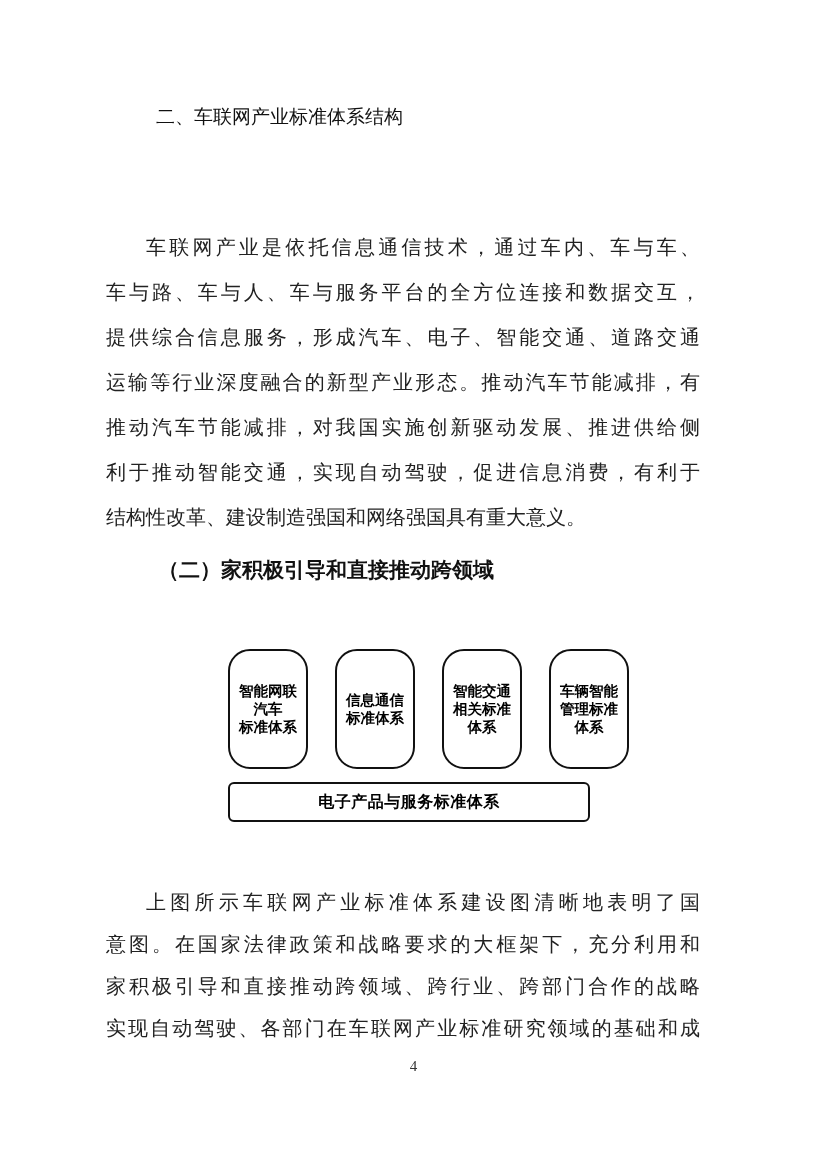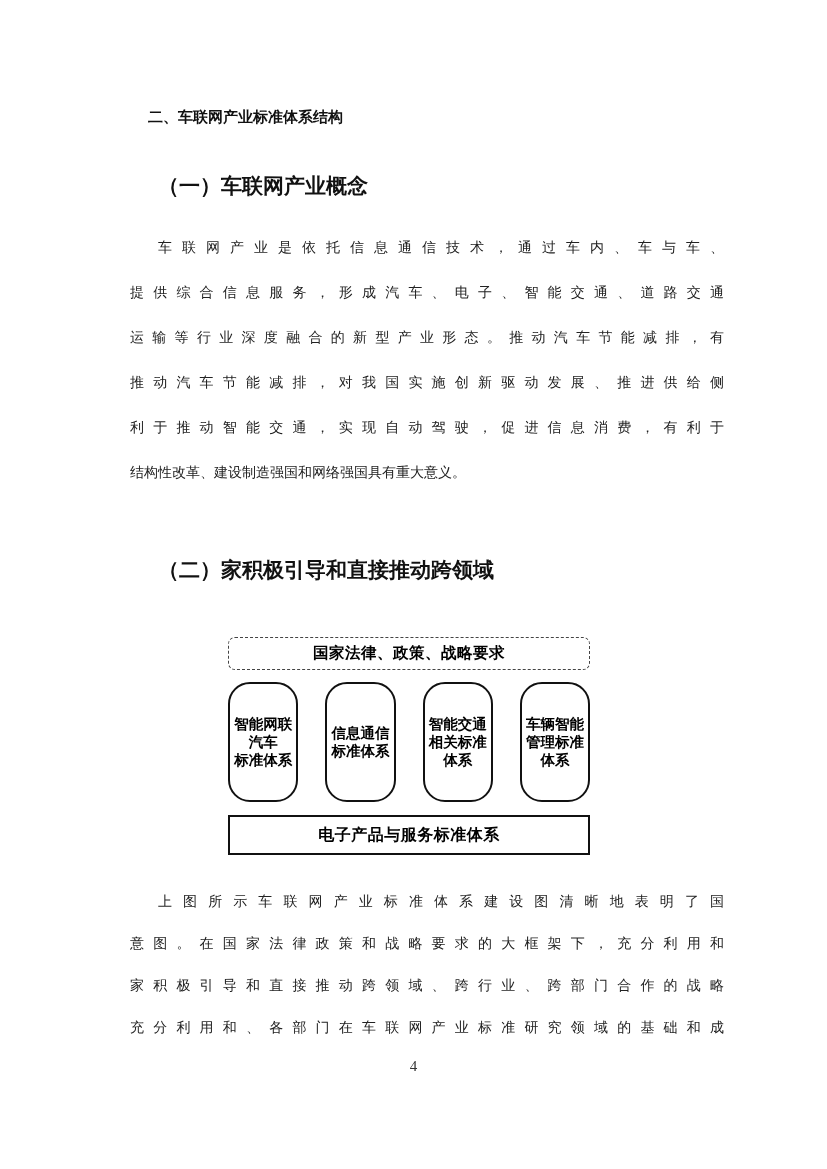--- a/index.html
+++ b/index.html
@@ -12,44 +12,44 @@
     color: #1a1a1a;
     font-family: "Liberation Serif", "DejaVu Serif", serif;
     overflow: hidden;
   }
   .doc-title {
     position: absolute;
     left: 118px;
     top: 101px;
     width: 594px;
     font-family: "Liberation Sans", "DejaVu Sans", sans-serif;
-    font-weight: bold;
-    font-size: 15px;
+    font-weight: normal;
+    font-size: 19px;
     line-height: 32px;
     text-indent: 2em;
     color: #111;
   }
   .sec-heading {
     position: absolute;
     left: 118px;
     width: 594px;
     font-family: "Liberation Serif", "DejaVu Serif", serif;
     font-weight: bold;
     font-size: 21px;
     line-height: 28px;
     text-indent: 1.9em;
     color: #111;
   }
   #heading-1 { top: 172px; }
   #heading-2 { top: 556px; }
   .para {
     position: absolute;
-    left: 130px;
+    left: 106px;
     width: 594px;
-    font-size: 14px;
+    font-size: 20px;
     color: #222;
   }
   #para-1 { top: 225px; }
   #para-1 .tline { line-height: 45px; }
   #para-2 { top: 881px; }
   #para-2 .tline { line-height: 42px; }
   .tline {
     text-align: justify;
     text-align-last: justify;
     white-space: nowrap;
@@ -72,21 +72,21 @@
     border-radius: 7px;
     display: flex;
     align-items: center;
     justify-content: center;
     font-size: 15.5px;
     letter-spacing: 0.5px;
     background: #fff;
   }
   .pillars {
     margin-top: 12px;
-    width: 362px;
+    width: 401px;
     height: 120px;
     display: flex;
     justify-content: space-between;
     gap: 27px;
   }
   .pillar {
     width: 85px;
     height: 120px;
     border: 2.5px solid #111;
     border-radius: 22px;
@@ -97,21 +97,21 @@
     font-size: 14.5px;
     line-height: 18px;
     white-space: pre-line;
     background: #fff;
   }
   .bottom-box {
     margin-top: 13px;
     width: 362px;
     height: 40px;
     border: 2.5px solid #111;
-    border-radius: 0;
+    border-radius: 6px;
     display: flex;
     align-items: center;
     justify-content: center;
     font-size: 16px;
     letter-spacing: 0.5px;
     background: #fff;
   }
   .page-footer {
     position: absolute;
     left: 0;
@@ -122,53 +122,52 @@
     color: #333;
   }
 </style>
 </head>
 <body>
 
 <div class="page">
 
   <div class="doc-title">二、车联网产业标准体系结构</div>
 
-  <div class="sec-heading" id="heading-1">（一）车联网产业概念</div>
 
   <div class="para" id="para-1">
     <div class="tline first">车联网产业是依托信息通信技术，通过车内、车与车、</div>
+    <div class="tline">车与路、车与人、车与服务平台的全方位连接和数据交互，</div>
     <div class="tline">提供综合信息服务，形成汽车、电子、智能交通、道路交通</div>
     <div class="tline">运输等行业深度融合的新型产业形态。推动汽车节能减排，有</div>
     <div class="tline">推动汽车节能减排，对我国实施创新驱动发展、推进供给侧</div>
     <div class="tline">利于推动智能交通，实现自动驾驶，促进信息消费，有利于</div>
     <div class="tline last">结构性改革、建设制造强国和网络强国具有重大意义。</div>
   </div>
 
   <div class="sec-heading" id="heading-2">（二）家积极引导和直接推动跨领域</div>
 
   <div class="diagram">
-    <div class="dashed-box">国家法律、政策、战略要求</div>
     <div class="pillars">
       <div class="pillar">智能网联
 汽车
 标准体系</div>
       <div class="pillar">信息通信
 标准体系</div>
       <div class="pillar">智能交通
 相关标准
 体系</div>
       <div class="pillar">车辆智能
 管理标准
 体系</div>
     </div>
     <div class="bottom-box">电子产品与服务标准体系</div>
   </div>
 
   <div class="para" id="para-2">
     <div class="tline first">上图所示车联网产业标准体系建设图清晰地表明了国</div>
     <div class="tline">意图。在国家法律政策和战略要求的大框架下，充分利用和</div>
     <div class="tline">家积极引导和直接推动跨领域、跨行业、跨部门合作的战略</div>
-    <div class="tline">充分利用和、各部门在车联网产业标准研究领域的基础和成</div>
+    <div class="tline">实现自动驾驶、各部门在车联网产业标准研究领域的基础和成</div>
   </div>
 
   <div class="page-footer">4</div>
 
 </div>
 
 </body></html>

